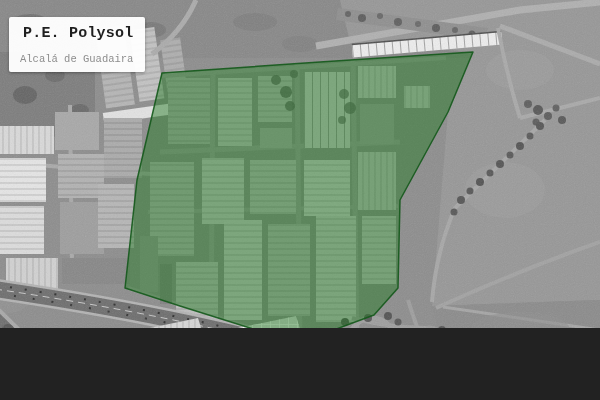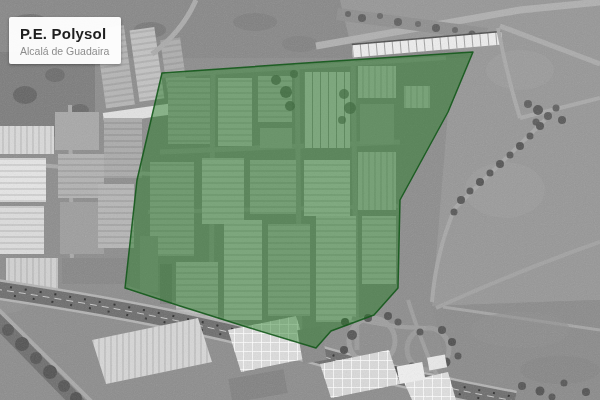--- a/index.html
+++ b/index.html
@@ -1,33 +1,33 @@
 <!DOCTYPE html>
 <html><head>
 <meta charset="utf-8">
 <style>
   html,body{margin:0;padding:0;background:#222;}
   .stage{
-    position:relative;width:600px;height:400px;overflow:hidden;
-    background:#8d8d8d;font-family:Liberation Sans, sans-serif;
+    position:relative;width:600px;height:328px;overflow:hidden;
+    background:#8d8d8d;font-family:Liberation Mono, monospace;text-align:right;
   }
   .stage svg{position:absolute;left:0;top:0;display:block;}
   .label-card{
     position:absolute;left:9px;top:17px;
     background:rgba(255,255,255,0.96);
     padding:8px 12px 7px 11px;border-radius:2px;
     box-shadow:0 1px 3px rgba(0,0,0,0.35);
     z-index:5;
   }
   .label-card .title{
     font-size:15px;font-weight:bold;color:#1f1f1f;letter-spacing:.2px;
     line-height:17px;white-space:nowrap;
   }
   .label-card .subtitle{
-    font-size:10.5px;color:#8d8d8d;margin-top:3px;line-height:12px;white-space:nowrap;
+    font-size:10.5px;color:#8d8d8d;margin-top:11px;line-height:12px;white-space:nowrap;
   }
 </style>
 </head>
 <body>
 
 <div class="stage">
   <svg width="600" height="400" viewBox="0 0 600 400">
     <defs>
       <pattern id="rH" patternUnits="userSpaceOnUse" width="6" height="6">
         <path d="M0,3 H6" stroke="rgba(30,30,30,0.20)" stroke-width="1.1"></path>

